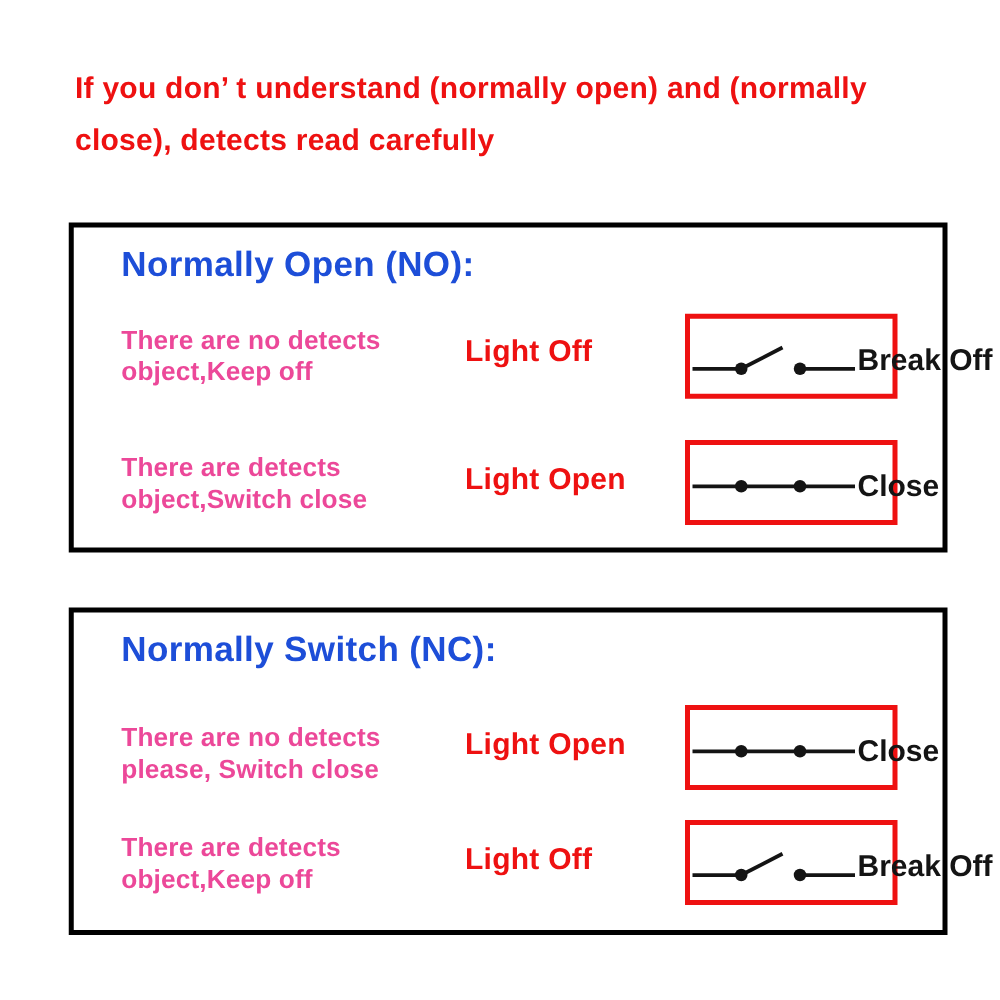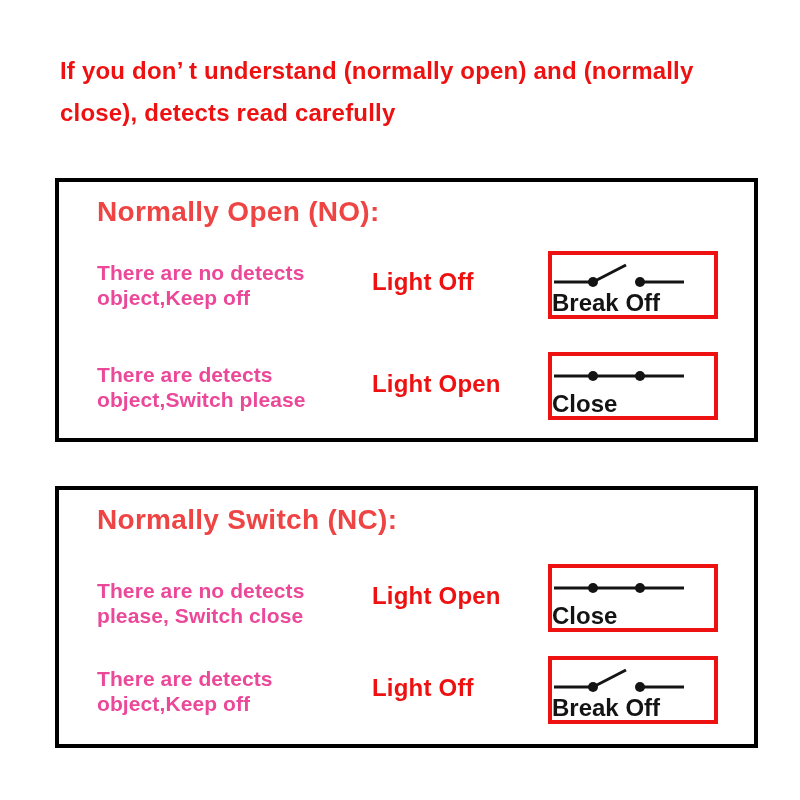--- a/index.html
+++ b/index.html
@@ -39,21 +39,21 @@
     box-sizing: border-box;
   }
   .panel-no { top: 178px; height: 264px; }
   .panel-nc { top: 486px; height: 262px; }
 
   .panel-title {
     position: absolute;
     left: 38px;
     top: 14px;
     margin: 0;
-    color: #ef4444;
+    color: #1d4ed8;
     font-size: 28px;
     font-weight: 600;
     letter-spacing: 0.3px;
     white-space: nowrap;
   }
 
   .desc {
     position: absolute;
     left: 38px;
     color: #ec4899;
@@ -76,21 +76,22 @@
 
   .switchbox {
     position: absolute;
     left: 489px;
     width: 170px;
     height: 68px;
     border: 4px solid #ee1111;
     box-sizing: border-box;
     background: #ffffff;
     display: flex;
-    flex-direction: column;
+    flex-direction: row;
+    align-items: center;
     padding-top: 6px;
   }
   .switchbox svg {
     display: block;
     flex: 0 0 auto;
   }
   .switch-label {
     color: #141414;
     font-size: 24px;
     font-weight: 600;
@@ -140,21 +141,21 @@
           <line x1="41" y1="21" x2="74" y2="4" stroke="#141414" stroke-width="3"></line>
           <circle cx="88" cy="21" r="5" fill="#141414"></circle>
           <line x1="88" y1="21" x2="132" y2="21" stroke="#141414" stroke-width="3"></line>
         </svg>
       </span>
       <div class="switch-label">Break Off</div>
     </div>
 
     <div class="desc p1r2-desc">
       <div>There are detects</div>
-      <div>object,Switch please</div>
+      <div>object,Switch close</div>
     </div>
     <div class="status p1r2-status">Light Open</div>
     <div class="switchbox p1r2-box">
       <span>
         <svg width="134" height="28" viewBox="0 0 134 28">
           <line x1="2" y1="14" x2="132" y2="14" stroke="#141414" stroke-width="3"></line>
           <circle cx="41" cy="14" r="5" fill="#141414"></circle>
           <circle cx="88" cy="14" r="5" fill="#141414"></circle>
         </svg>
       </span>

